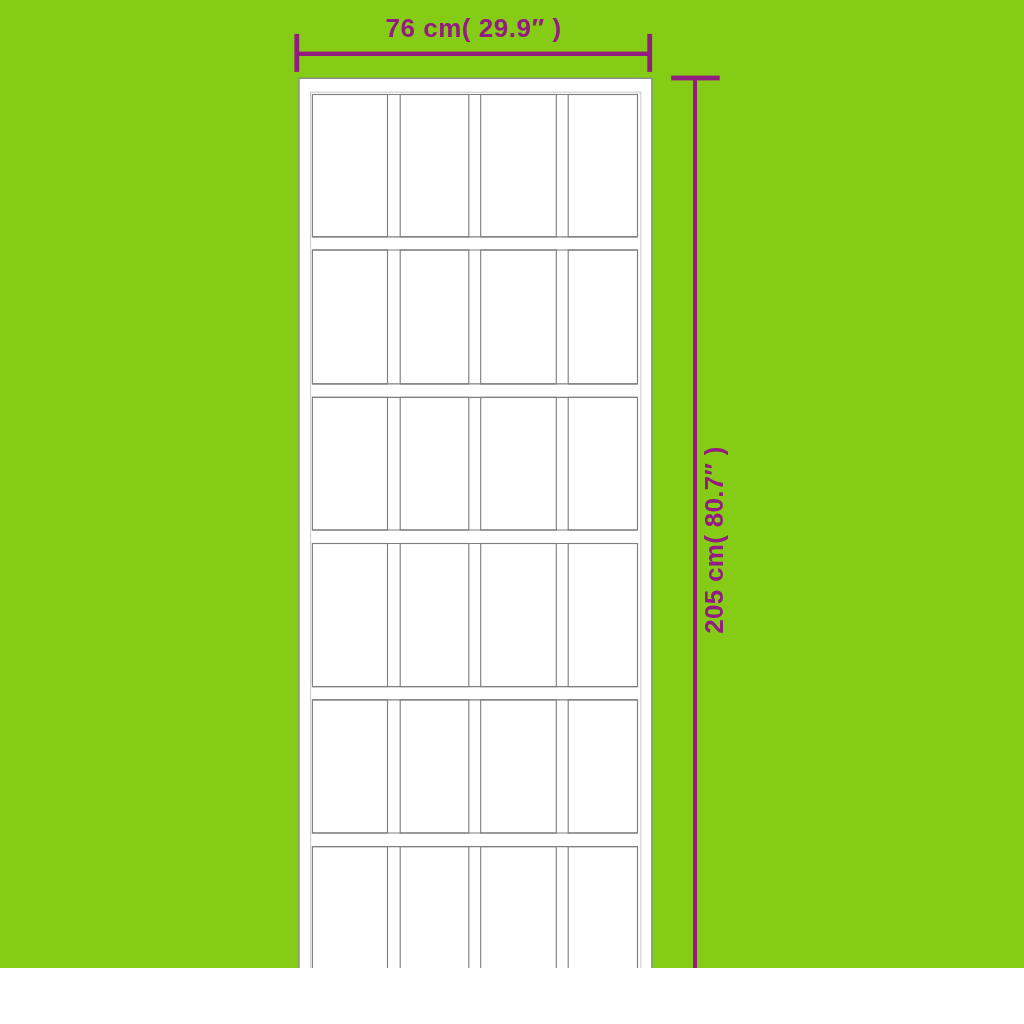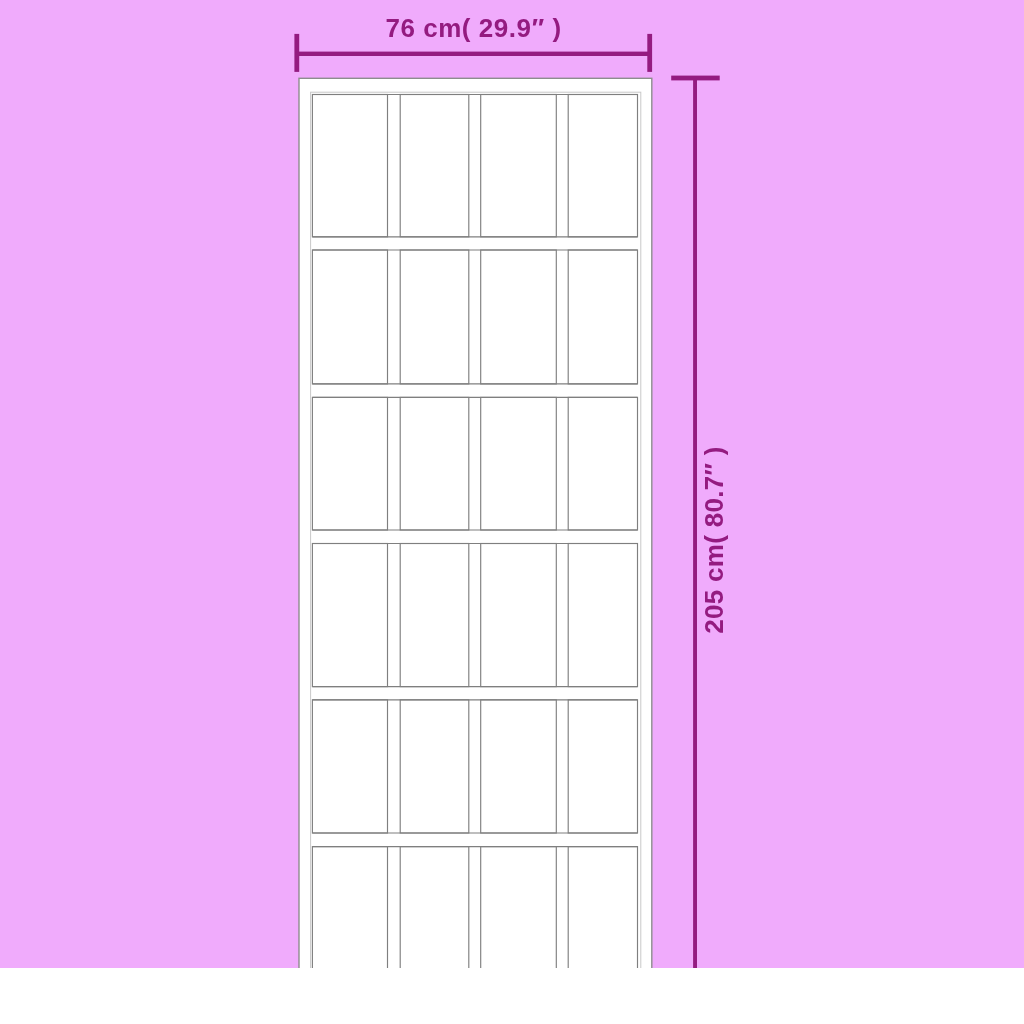--- a/index.html
+++ b/index.html
@@ -1,16 +1,16 @@
 <!DOCTYPE html>
 <html><head>
 <meta charset="utf-8">
 <style>
   html,body{margin:0;padding:0;background:#ffffff;}
-  .page{position:relative;width:1024px;height:968px;background:#f0abfc;overflow:hidden;text-decoration:underline;}
+  .page{position:relative;width:1024px;height:968px;background:#84cc16;overflow:hidden;text-decoration:underline;}
   svg{display:block;}
   text{font-family:"Liberation Sans", sans-serif;font-weight:bold;fill:#941b80;}
 </style>
 </head>
 <body>
 <div class="page">
 <svg width="1024" height="1024" viewBox="0 0 1024 1024">
 
   <rect x="299" y="78.3" width="352.8" height="928.2" fill="#ffffff" stroke="#8d8d8d" stroke-width="1.4"></rect>
 

